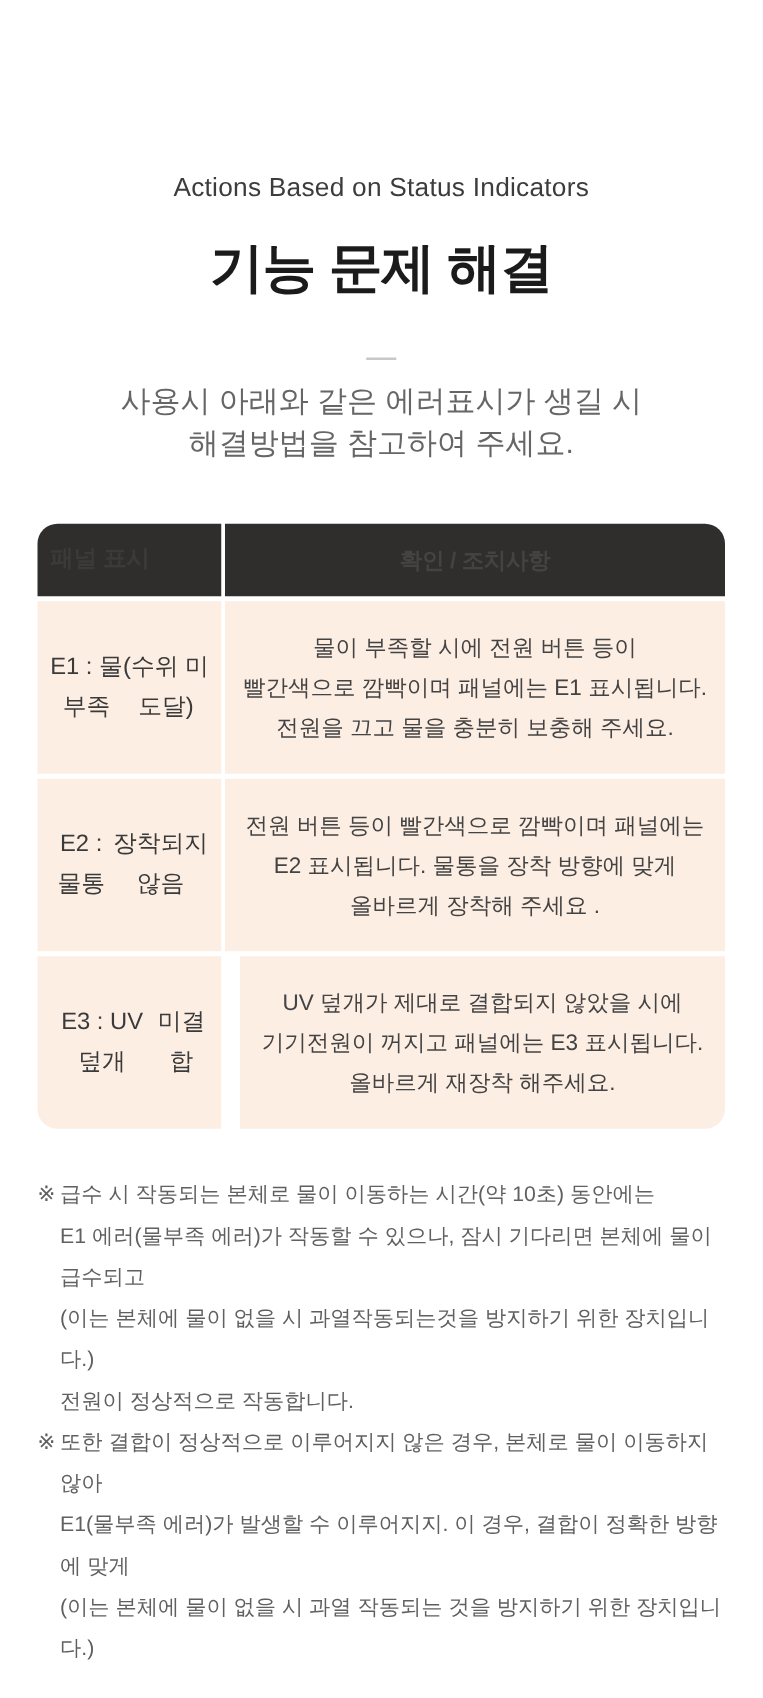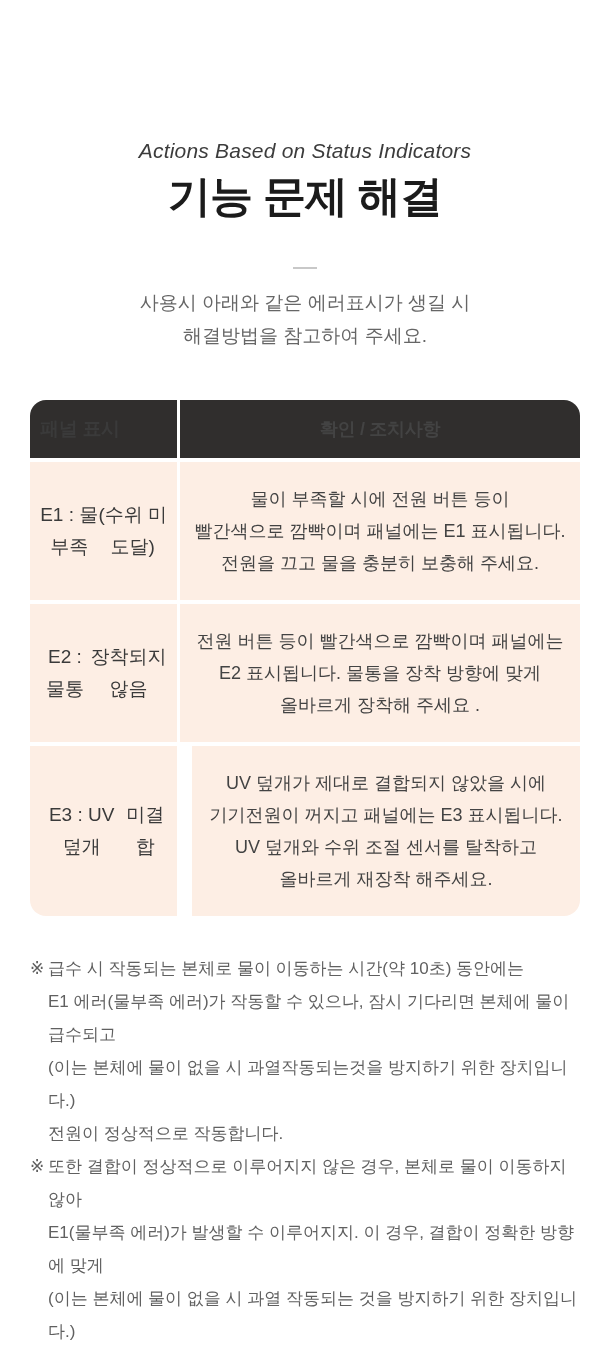--- a/index.html
+++ b/index.html
@@ -6,24 +6,24 @@
   html,body { background:#ffffff; }
   body {
     width:610px; min-height:1358px; margin:0 auto;
     font-family:"Liberation Sans","DejaVu Sans",sans-serif;
     color:#3f3f3f; -webkit-font-smoothing:antialiased;
   }
   .page { width:610px; padding:139px 30px 40px 30px; }
 
   
   .hero { text-align:center; }
-  .eyebrow { font-size:21px; color:#3c3c3c; letter-spacing:0.2px;font-style:italic; }
-  .title { margin-top:8px; font-size:43px; font-weight:700; color:#1b1b1b; letter-spacing:-1px; line-height:1.2; }
+  .eyebrow { font-size:21px; color:#3c3c3c; letter-spacing:0.2px; }
+  .title { margin-top:27px; font-size:43px; font-weight:700; color:#1b1b1b; letter-spacing:-1px; line-height:1.2; }
   .divider { width:24px; height:2px; background:#c8c8c8; margin:44px auto 17px auto; }
-  .subtitle { font-size:19px; color:#666666; line-height:33px; }
+  .subtitle { font-size:24px; color:#666666; line-height:33px; }
 
   
   .etable { margin-top:48px; display:flex; flex-direction:column; gap:4px; }
   .trow { display:grid; grid-template-columns:147px 1fr; column-gap:3px; }
   .cell { background:#fdeee4; text-align:center; }
   .thead .cell {
     background:#302e2d; color:#ffffff; height:58px;
     display:flex; align-items:center; justify-content:center;
     font-size:19px; font-weight:700; letter-spacing:-0.3px;
   }
@@ -92,21 +92,20 @@
     </div>
 
     <div class="trow">
       <div class="cell panel">
         <div>E3 : UV 덮개</div>
         <div>미결합</div>
       </div>
       <div class="cell action">
         <div>UV 덮개가 제대로 결합되지 않았을 시에</div>
         <div>기기전원이 꺼지고 패널에는 E3 표시됩니다.</div>
-        <div>UV 덮개와 수위 조절 센서를 탈착하고</div>
         <div>올바르게 재장착 해주세요.</div>
       </div>
     </div>
   </div>
 
   <div class="footnotes">
     <div class="footnote">
       <span class="fmark">※</span>
       <div class="flines">
         <div>급수 시 작동되는 본체로 물이 이동하는 시간(약 10초) 동안에는</div>

